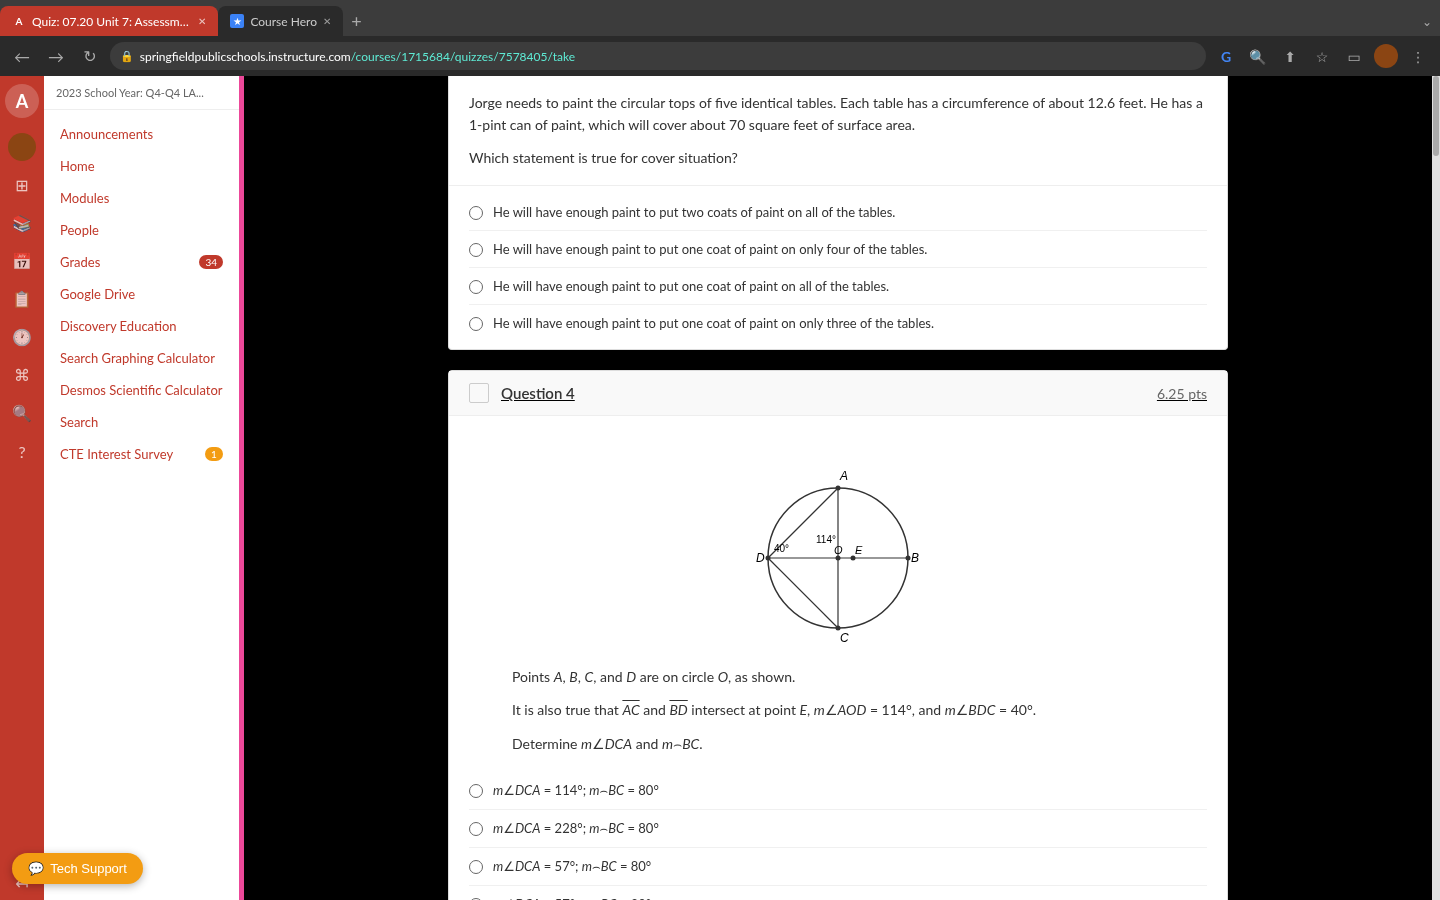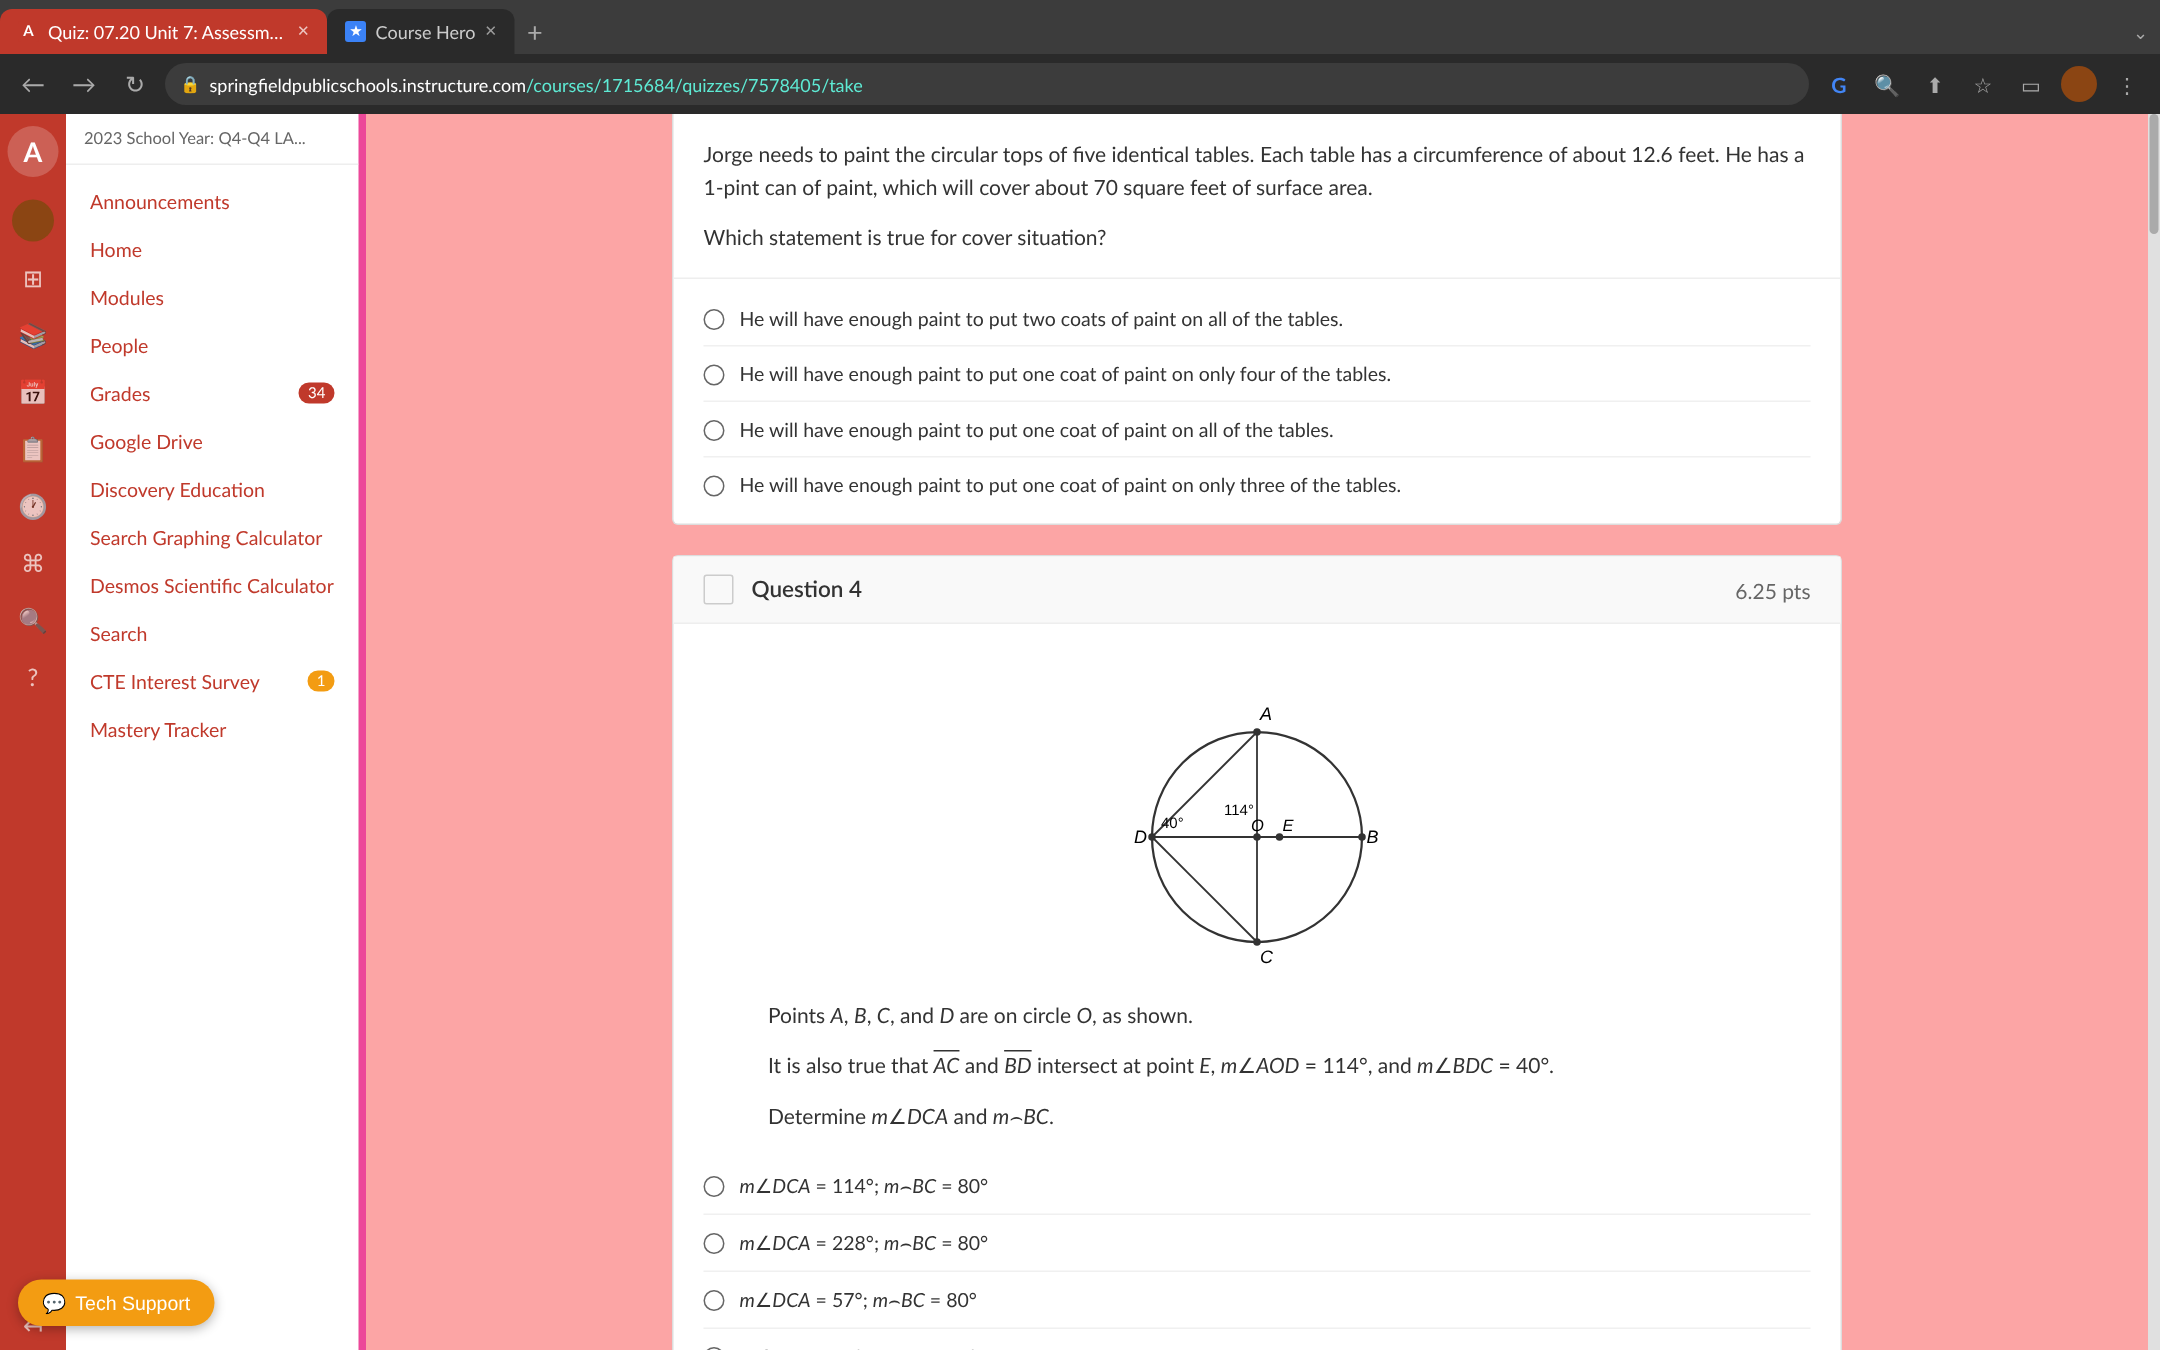--- a/index.html
+++ b/index.html
@@ -43,29 +43,29 @@
 
     
     .sidebar { width: 200px; background: white; border-right: 5px solid #ec4899; overflow-y: auto; flex-shrink: 0; }
     .sidebar-header { padding: 10px 12px; font-size: 11px; color: #666; border-bottom: 1px solid #eee; }
     .sidebar-nav { padding: 8px 0; }
     .sidebar-link { display: flex; align-items: center; padding: 8px 16px; color: #c0392b; font-size: 13px; cursor: pointer; justify-content: space-between; }
     .sidebar-badge { background: #c0392b; color: white; border-radius: 10px; font-size: 10px; padding: 1px 6px; min-width: 18px; text-align: center; }
     .sidebar-badge.orange { background: #f39c12; }
 
     
-    .main-content { flex: 1; overflow-y: auto; background: #fca5a5; padding: 0; }
+    .main-content { flex: 1; overflow-y: auto; background: #000000; padding: 0; }
     .scrollbar-gutter { width: 8px; background: #e0e0e0; flex-shrink: 0; position: relative; }
     .scrollbar-thumb { position: absolute; top: 0; left: 1px; right: 1px; height: 80px; background: #aaa; border-radius: 4px; }
 
     
     .quiz-wrapper { max-width: 820px; margin: 0 auto; padding: 0 20px; }
     .question-box { background: white; border: 1px solid #ddd; border-radius: 4px; margin-bottom: 20px; }
     .question-preamble { padding: 16px 20px; font-size: 14px; line-height: 1.6; color: #333; border-bottom: 1px solid #eee; }
-    .question-header { display: flex; align-items: center; padding: 12px 20px; background: #f9f9f9; border-bottom: 1px solid #eee; gap: 12px; }
+    .question-header { display: flex; align-items: center; padding: 12px 20px; background: #f9f9f9; border-bottom: 1px solid #eee; gap: 12px; text-decoration: underline; }
     .question-flag { width: 20px; height: 20px; border: 1px solid #ccc; border-radius: 2px; flex-shrink: 0; cursor: pointer; }
     .question-title { font-size: 15px; font-weight: 600; color: #333; flex: 1; }
     .question-pts { font-size: 14px; color: #666; }
     .question-body { padding: 16px 20px; }
     .answer-options { margin-top: 8px; }
     .answer-option { display: flex; align-items: flex-start; gap: 10px; padding: 10px 0; border-bottom: 1px solid #f0f0f0; font-size: 13px; color: #333; }
     .answer-option:last-child { border-bottom: none; }
     .radio-circle { width: 14px; height: 14px; border: 1.5px solid #666; border-radius: 50%; flex-shrink: 0; margin-top: 2px; cursor: pointer; }
 
     
@@ -171,23 +171,20 @@
       <div class="sidebar-link">
         <span>Desmos Scientific Calculator</span>
       </div>
       <div class="sidebar-link">
         <span>Search</span>
       </div>
       <div class="sidebar-link">
         <span>CTE Interest Survey</span>
         <span class="sidebar-badge orange">1</span>
       </div>
-      <div class="sidebar-link">
-        <span>Mastery Tracker</span>
-      </div>
     </nav>
   </div>
 
   <div class="main-content">
     <div class="quiz-wrapper">
 
       <div class="question-box" style="margin-top: 0; border-top: none; border-radius: 0 0 4px 4px;">
         <div class="question-preamble">
           <p>Jorge needs to paint the circular tops of five identical tables. Each table has a circumference of about 12.6 feet. He has a 1-pint can of paint, which will cover about 70 square feet of surface area.</p>
           <p style="margin-top:10px;">Which statement is true for cover situation?</p>

